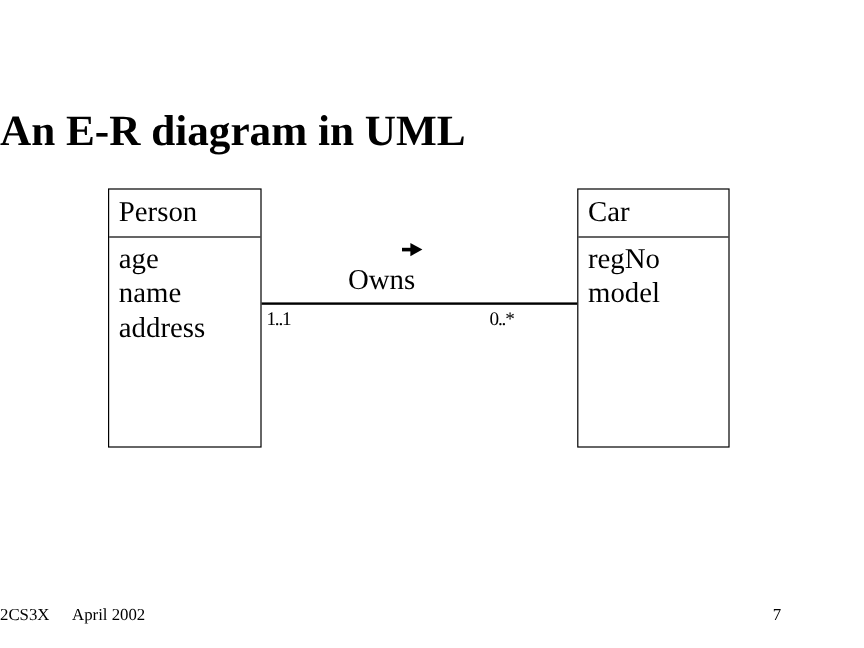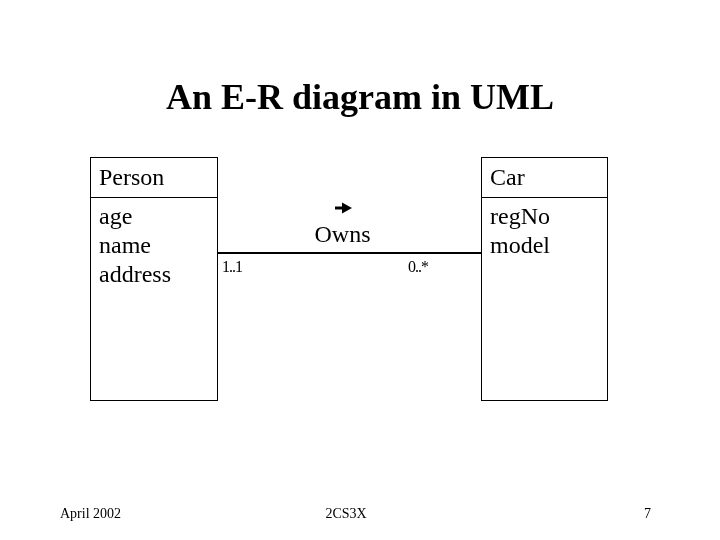--- a/index.html
+++ b/index.html
@@ -12,31 +12,30 @@
     width: 720px;
     height: 540px;
     background: #ffffff;
     font-family: "Liberation Serif", "DejaVu Serif", serif;
     color: #000000;
     overflow: hidden;
   }
   .slide-title {
     position: absolute;
     left: 0;
-    top: 76px;
+    top: 88px;
     width: 720px;
-    text-align: center;
     font-size: 36px;
     font-weight: bold;
     letter-spacing: 0px;
   }
   .uml-class {
     position: absolute;
     top: 157px;
-    height: 244px;
+    height: 216px;
     border: 1.5px solid #000000;
     box-sizing: border-box;
     background: #ffffff;
   }
   .uml-class.person { left: 90px;  width: 128px; }
   .uml-class.car    { left: 481px; width: 127px; }
   .class-header {
     height: 40px;
     border-bottom: 1.5px solid #000000;
     box-sizing: border-box;
@@ -56,21 +55,21 @@
     top: 252px;
     width: 263px;
     height: 1.5px;
     background: #000000;
   }
   .assoc-name {
     position: absolute;
     left: 290px;
     top: 221px;
     width: 105px;
-    text-align: center;
+    text-align: left;
     font-size: 24px;
   }
   .assoc-arrow {
     position: absolute;
     left: 335px;
     top: 202px;
     width: 18px;
     height: 12px;
   }
   .multiplicity {
@@ -83,21 +82,20 @@
   .multiplicity.right { left: 408px; }
   .footer-item {
     position: absolute;
     top: 506px;
     font-size: 14px;
   }
   .footer-date { left: 60px; }
   .footer-course {
     left: 0;
     width: 692px;
-    text-align: center;
   }
   .footer-page { left: 644px; }
 </style>
 </head>
 <body>
 
 <div id="slide">
 
   <div class="slide-title">An E-R diagram in UML</div>
 

